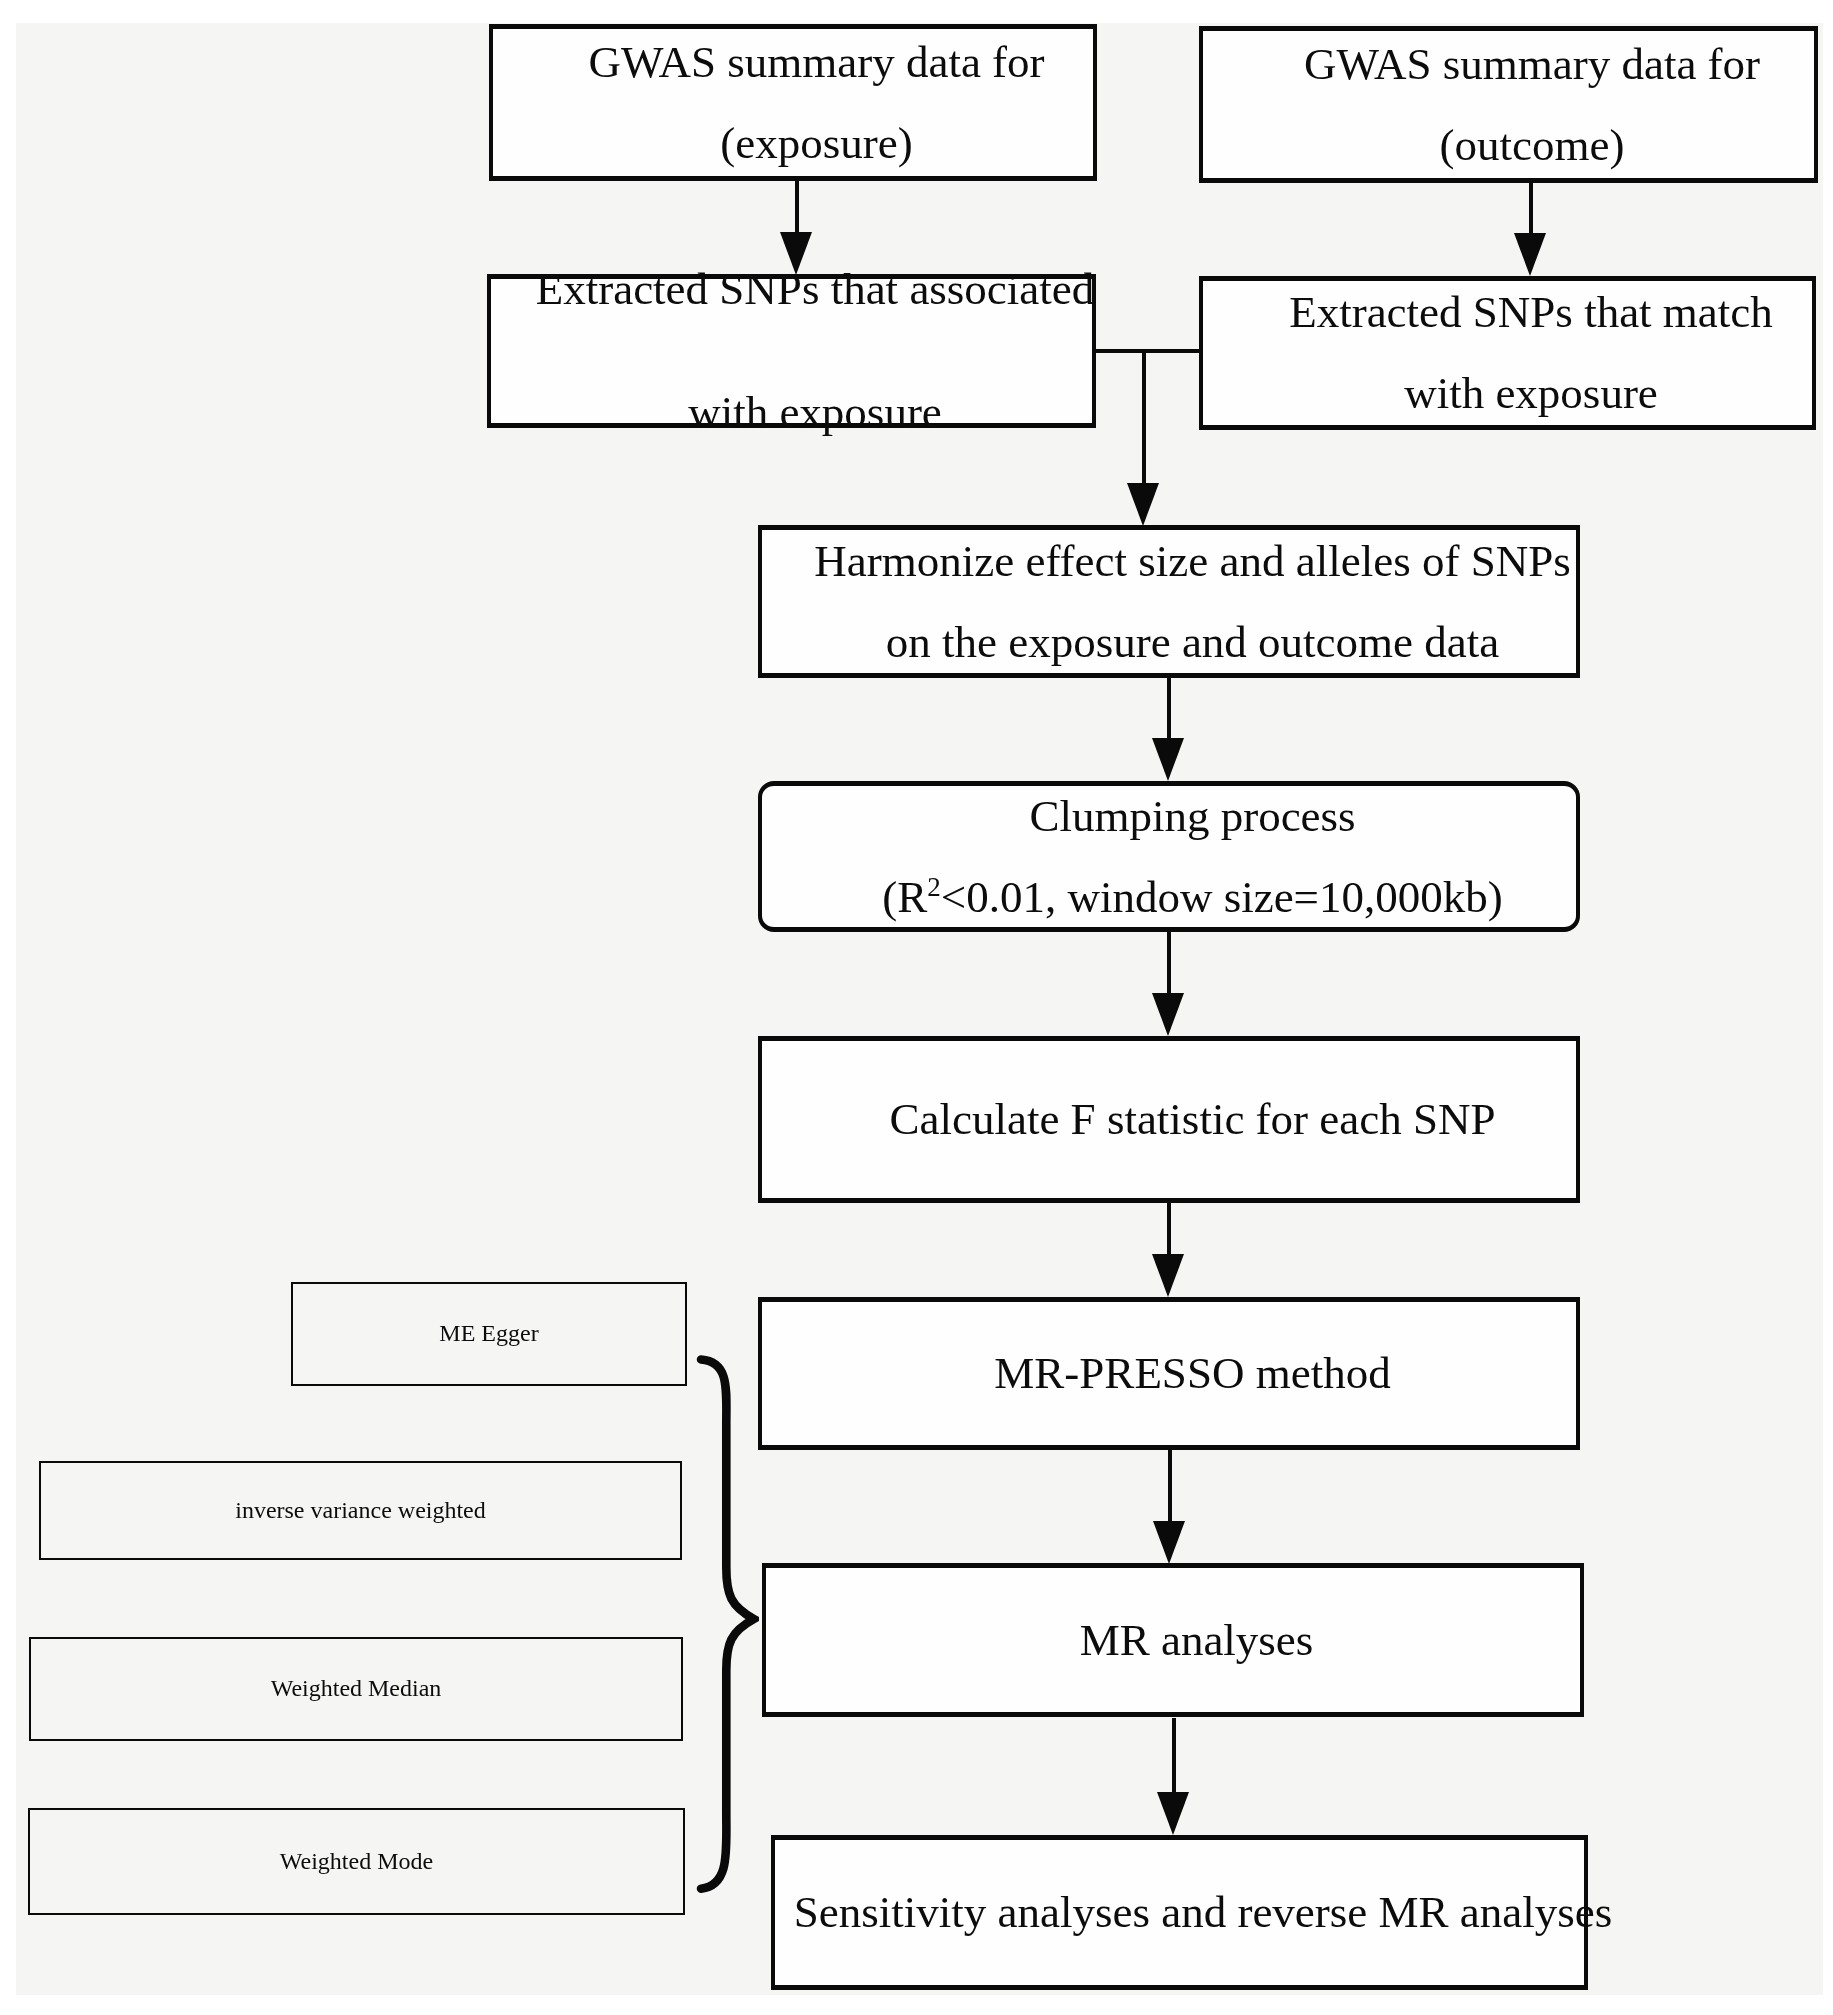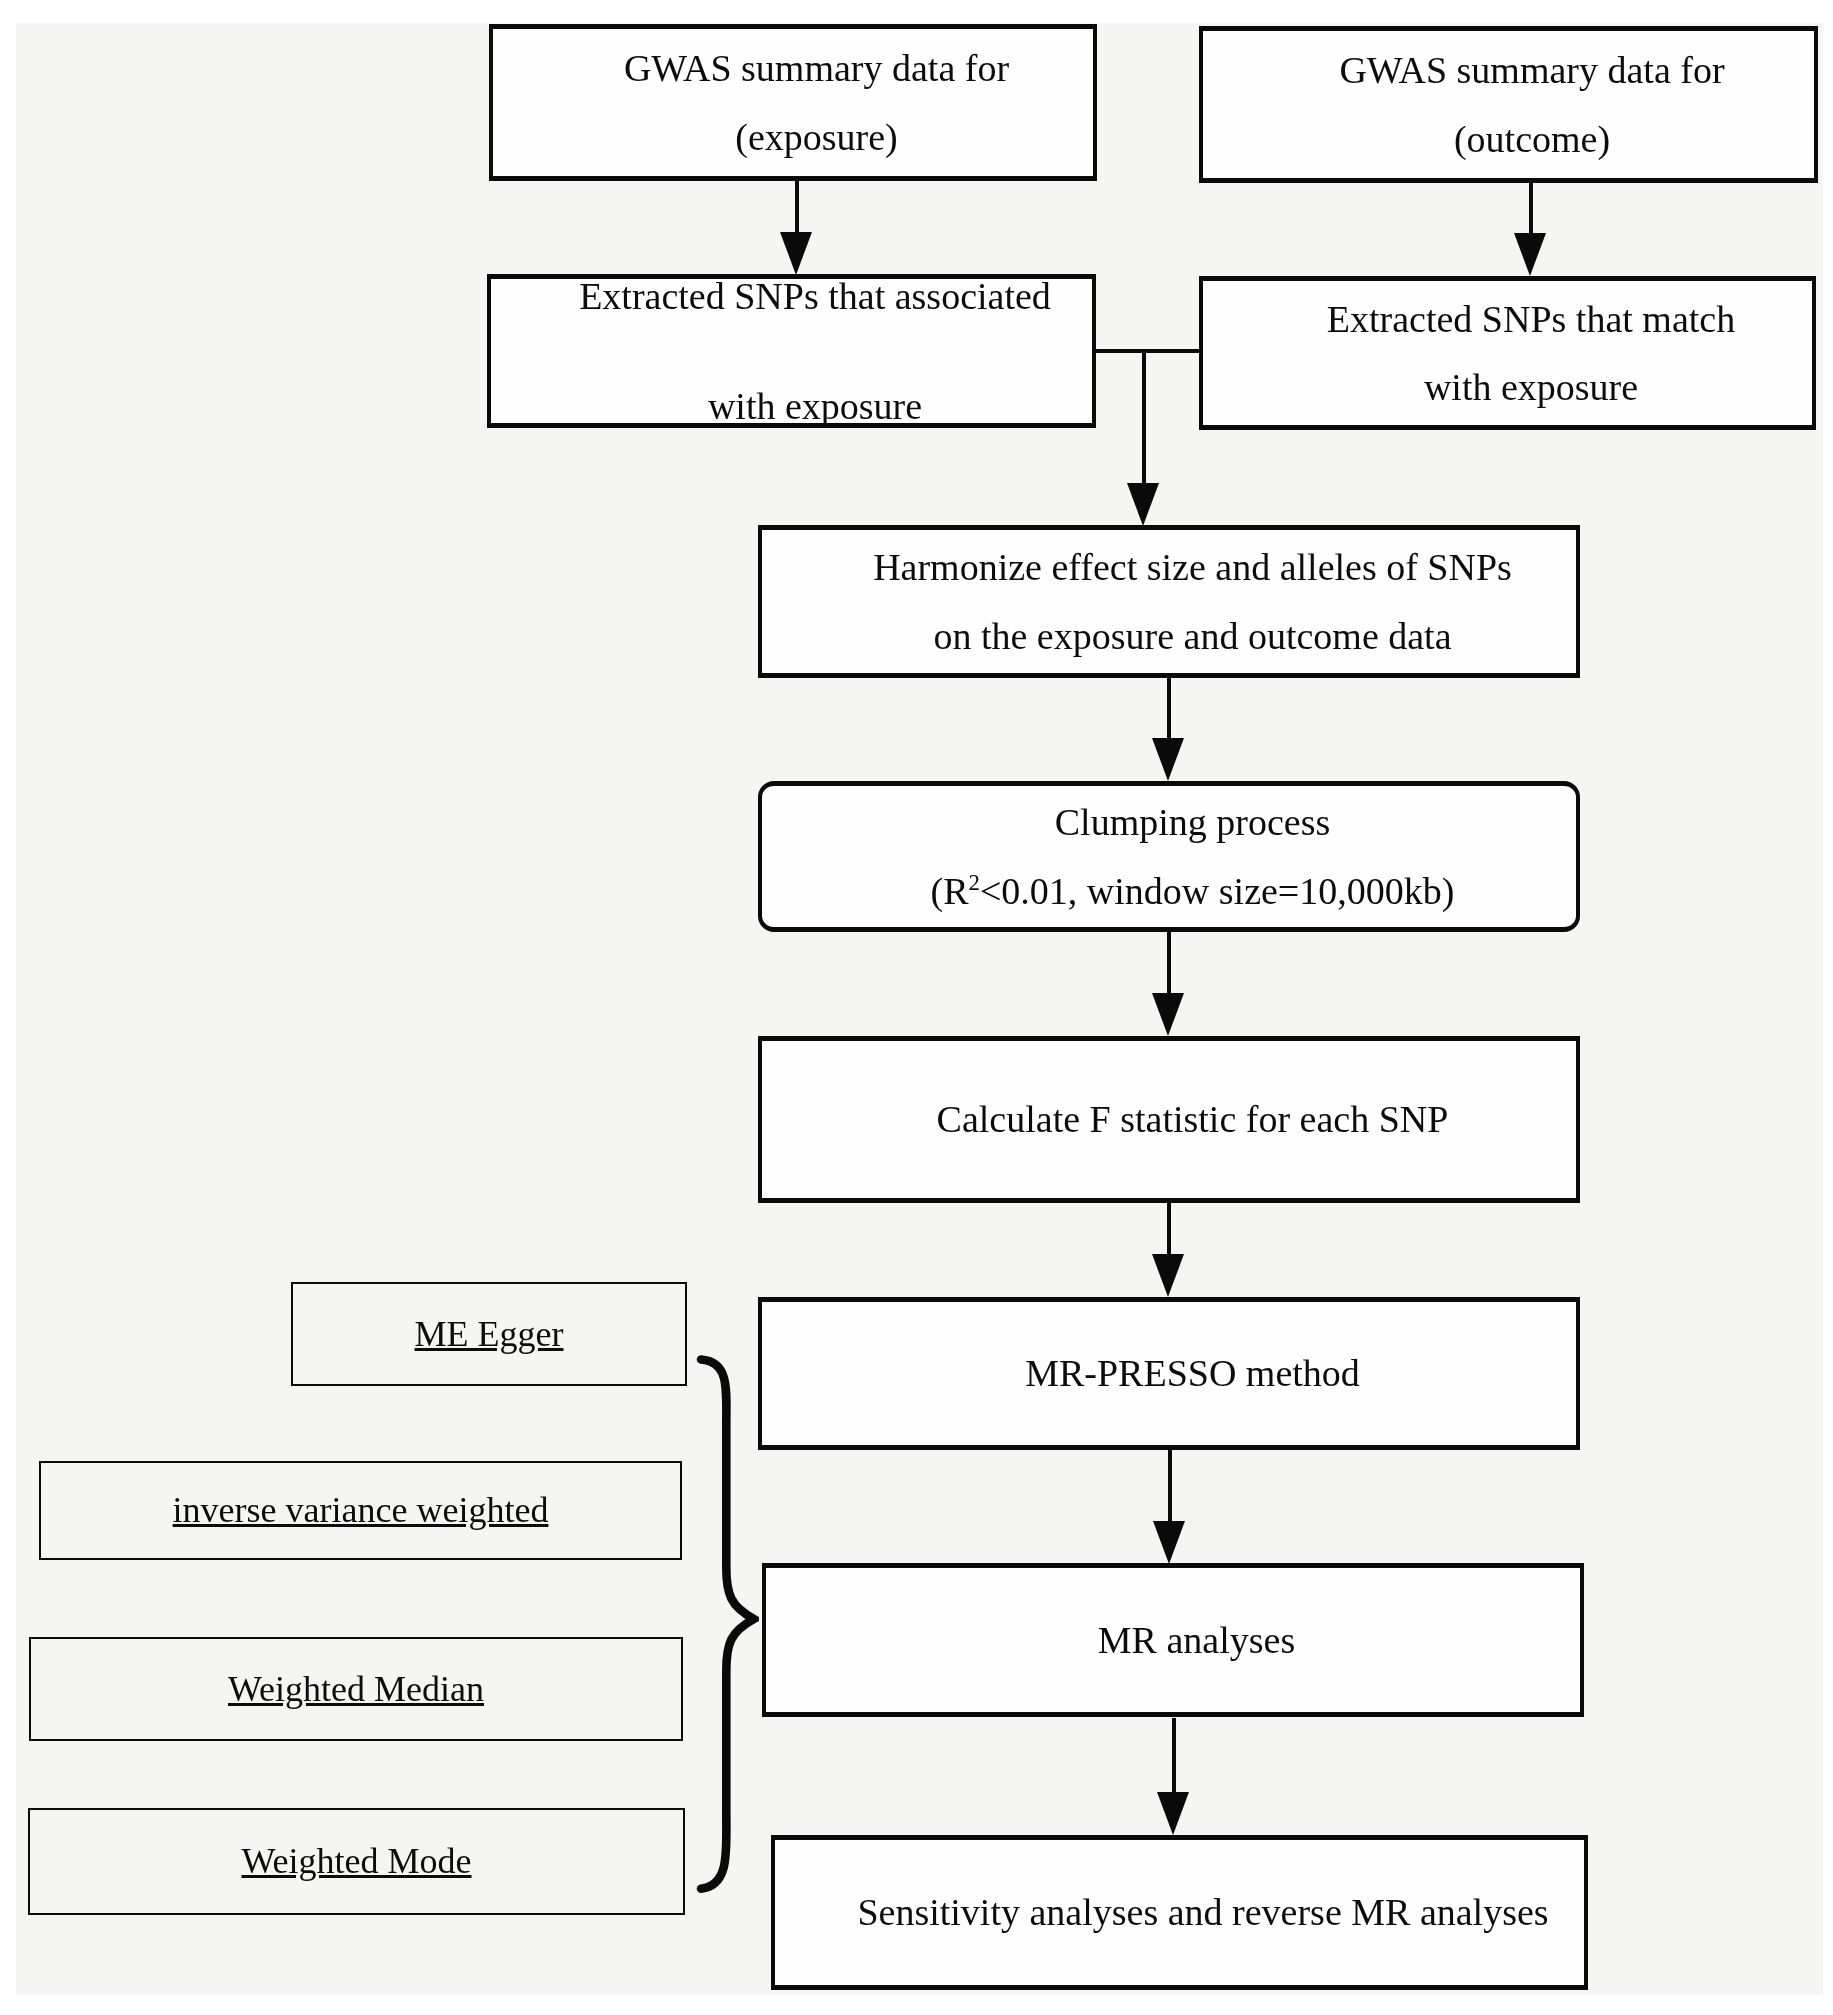--- a/index.html
+++ b/index.html
@@ -20,28 +20,27 @@
     position:absolute;
     box-sizing:border-box;
     display:flex; flex-direction:column;
     justify-content:center; align-items:center;
     text-align:center;
   }
   .box.main {
     background:#fefefe;
     border:4px solid #0a0a0a;
     border-top-width:5.8px; border-bottom-width:5.8px;
-    font-size:38px;
+    font-size:45px;
     padding-left:47px;
   }
   .box.side {
     background:transparent;
     border:2.9px solid #0a0a0a;
-    font-size:36px;
-    text-decoration:underline;
+    font-size:24px;
   }
   .box .line { line-height:1.8; white-space:nowrap; }
   .box .line sup { font-size:0.6em; vertical-align:super; line-height:0; }
   .vline { position:absolute; width:3.5px; background:#0a0a0a; }
   .hline { position:absolute; height:3.5px; background:#0a0a0a; }
   .arrowhead {
     position:absolute; width:0; height:0;
     border-left:16.7px solid transparent;
     border-right:16.7px solid transparent;
     border-top:43px solid #0a0a0a;

